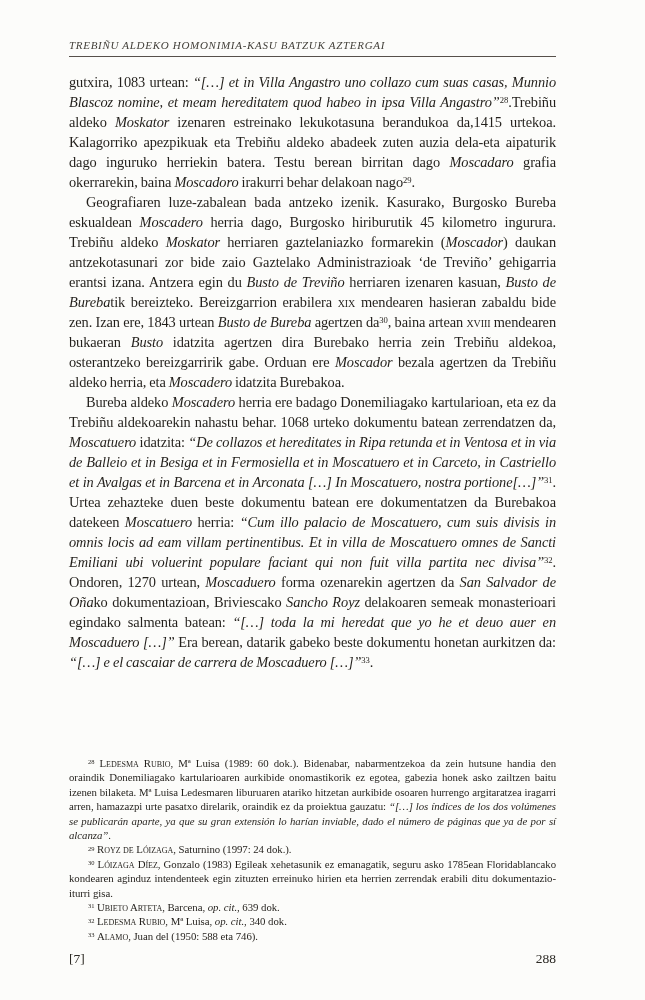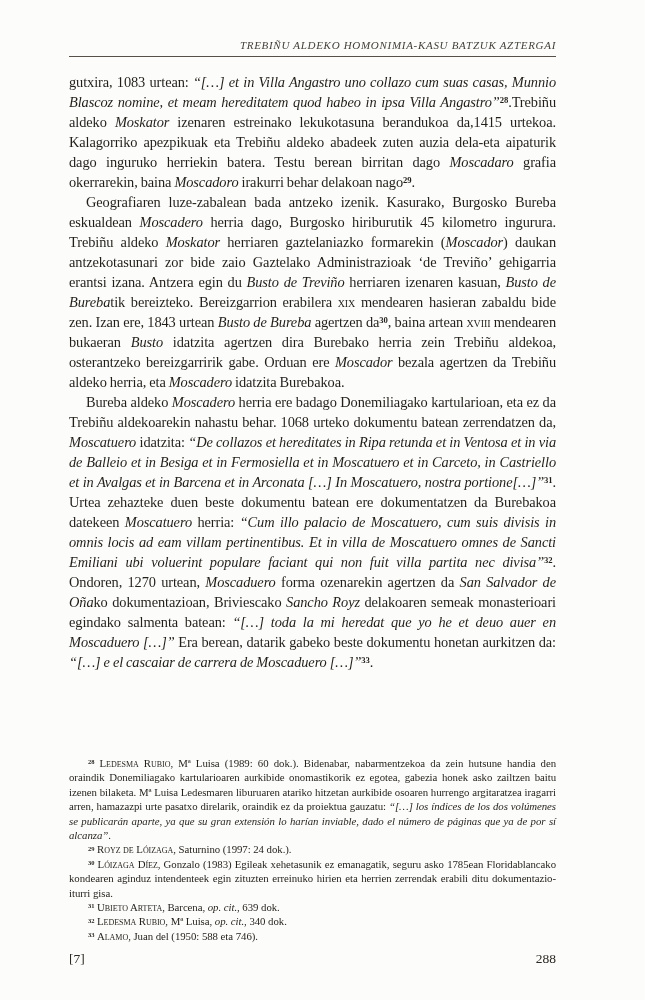--- a/index.html
+++ b/index.html
@@ -6,21 +6,21 @@
   .page {
     position:relative;
     width:645px; height:1000px;
     background:#fcfcfa;
     font-family:"Liberation Serif","DejaVu Serif",serif;
     color:#221f1b;
     overflow:hidden;
   }
   .running-head-wrap {
     position:absolute; left:69px; top:39px; width:487px;
-    text-align:right;
+    text-align:left;
     border-bottom:1px solid #56504a;
     padding-bottom:5px;
   }
   .running-head {
     font-style:italic;
     font-size:11px;
     letter-spacing:0.7px;
     color:#43403a;
     white-space:nowrap;
   }
@@ -32,21 +32,21 @@
     word-spacing:-0.5px;
   }
   .para { margin:0; }
   .para.indent { text-indent:17px; }
   .i { font-style:italic;font-family:Liberation Serif, serif; }
   .sc { font-variant:small-caps; }
   sup.fnref {
     font-size:60%;
     line-height:0;
     vertical-align:baseline;
-    position:relative; top:-0.45em;font-weight:bold;
+    position:relative; top:-0.45em;
   }
   .footnotes {
     position:absolute; left:69px; top:756px; width:487px;
     font-size:10.8px; line-height:14.4px;
     text-align:justify;
     letter-spacing:-0.05px;
   }
   .footnote { margin:0; text-indent:19px; }
   .page-footer {
     position:absolute; left:69px; top:951px; width:487px;

